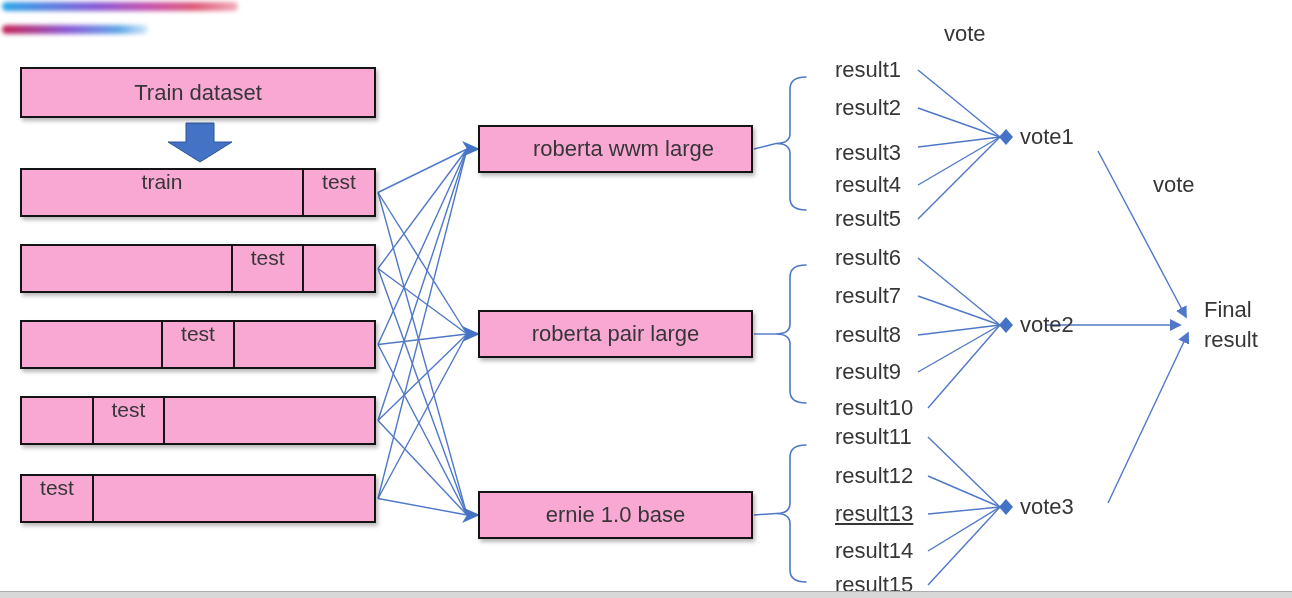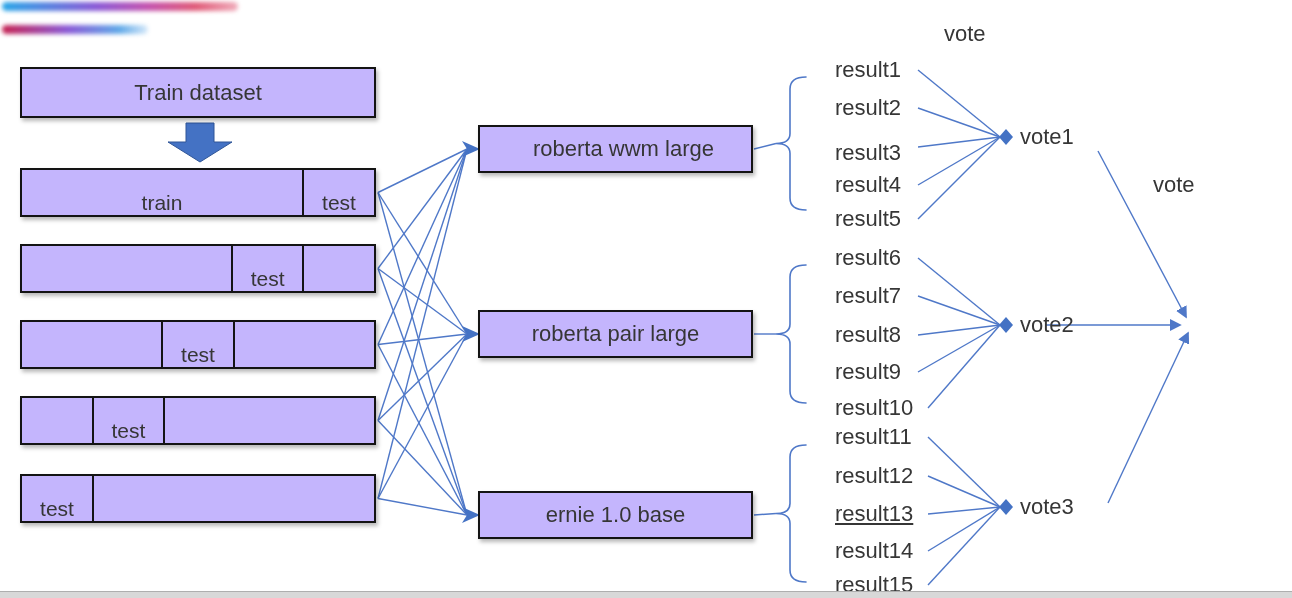--- a/index.html
+++ b/index.html
@@ -9,32 +9,32 @@
     width: 1292px;
     height: 598px;
     background: #ffffff;
     overflow: hidden;
     font-family: "Liberation Sans", sans-serif;
     color: #363636;
   }
   .lines-layer { position:absolute; left:0; top:0; width:1292px; height:598px; z-index:1; }
   .box {
     position: absolute;
-    background: #c4b5fd;
+    background: #f9a8d4;
     border: 2px solid #141414;
     box-shadow: 2px 3px 4px rgba(0,0,0,0.28);
     display: flex;
     align-items: center;
     justify-content: center;
     z-index: 2;
   }
   .train-box { left:20px; top:67px; width:356px; height:51px; font-size:22px; }
   .fold-row { padding:0; justify-content:stretch; align-items:stretch; }
   .fold-cell {
-    display:flex; align-items:flex-end; justify-content:center;
+    display:flex; align-items:flex-start; justify-content:center;
     font-size:21px; border-left:2px solid #141414; overflow:hidden;
   }
   .fold-cell:first-child { border-left:none; }
   .model-box { font-size:22px; }
   .flabel {
     position:absolute; z-index:2; font-size:22px; line-height:30px;
     white-space:nowrap;
   }
   .final-label { white-space:normal; width:80px; }
   .blur-bar {
@@ -193,15 +193,16 @@
       <div class="flabel" style="left: 835px; top: 570px;">result15</div>
     </div>
   <div id="votes">
       <div class="flabel" style="left: 1020px; top: 122px;">vote1</div>
       <div class="flabel" style="left: 1020px; top: 310px;">vote2</div>
       <div class="flabel" style="left: 1020px; top: 492px;">vote3</div>
     </div>
 
   <div class="flabel" style="left:944px; top:19px;">vote</div>
   <div class="flabel" style="left:1153px; top:170px;">vote</div>
+  <div class="flabel final-label" style="left:1204px; top:295px;">Final result</div>
 
   <div class="bottom-edge"></div>
 </div>
 
 </body></html>

